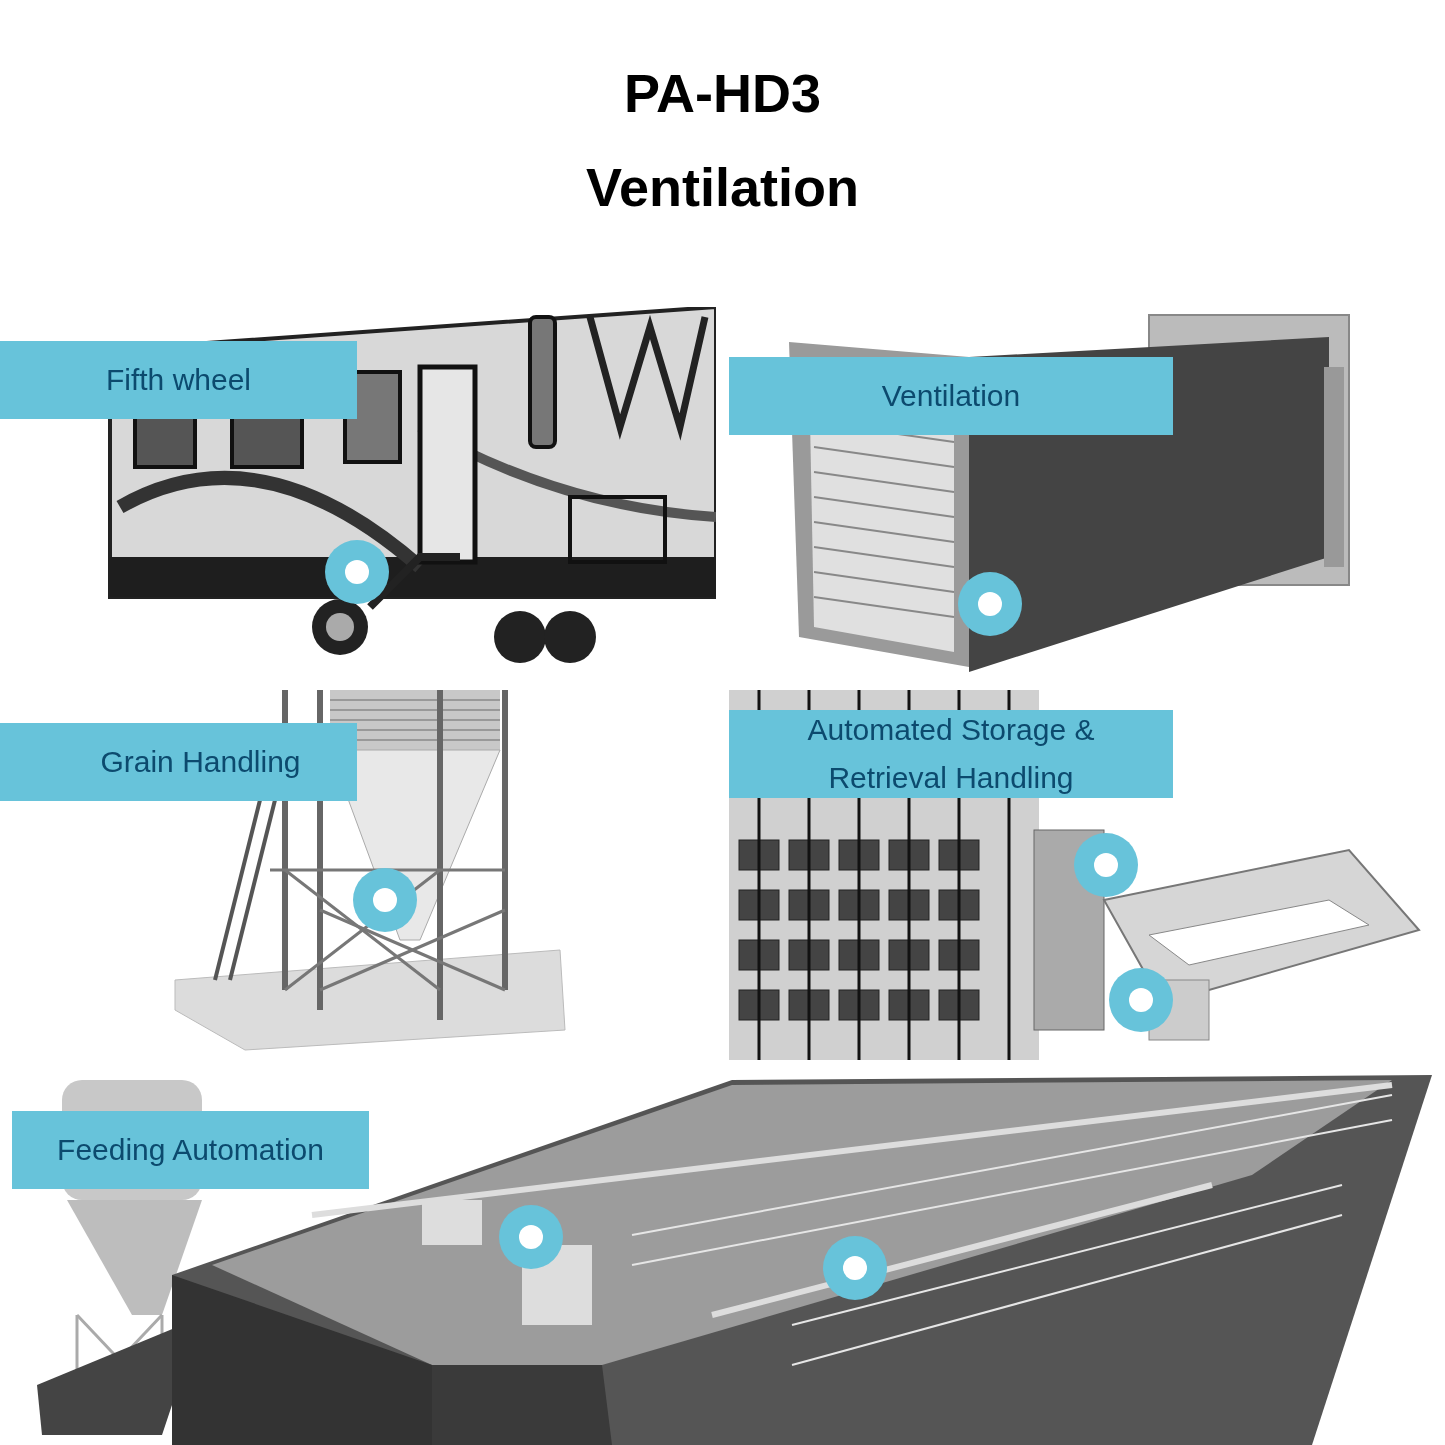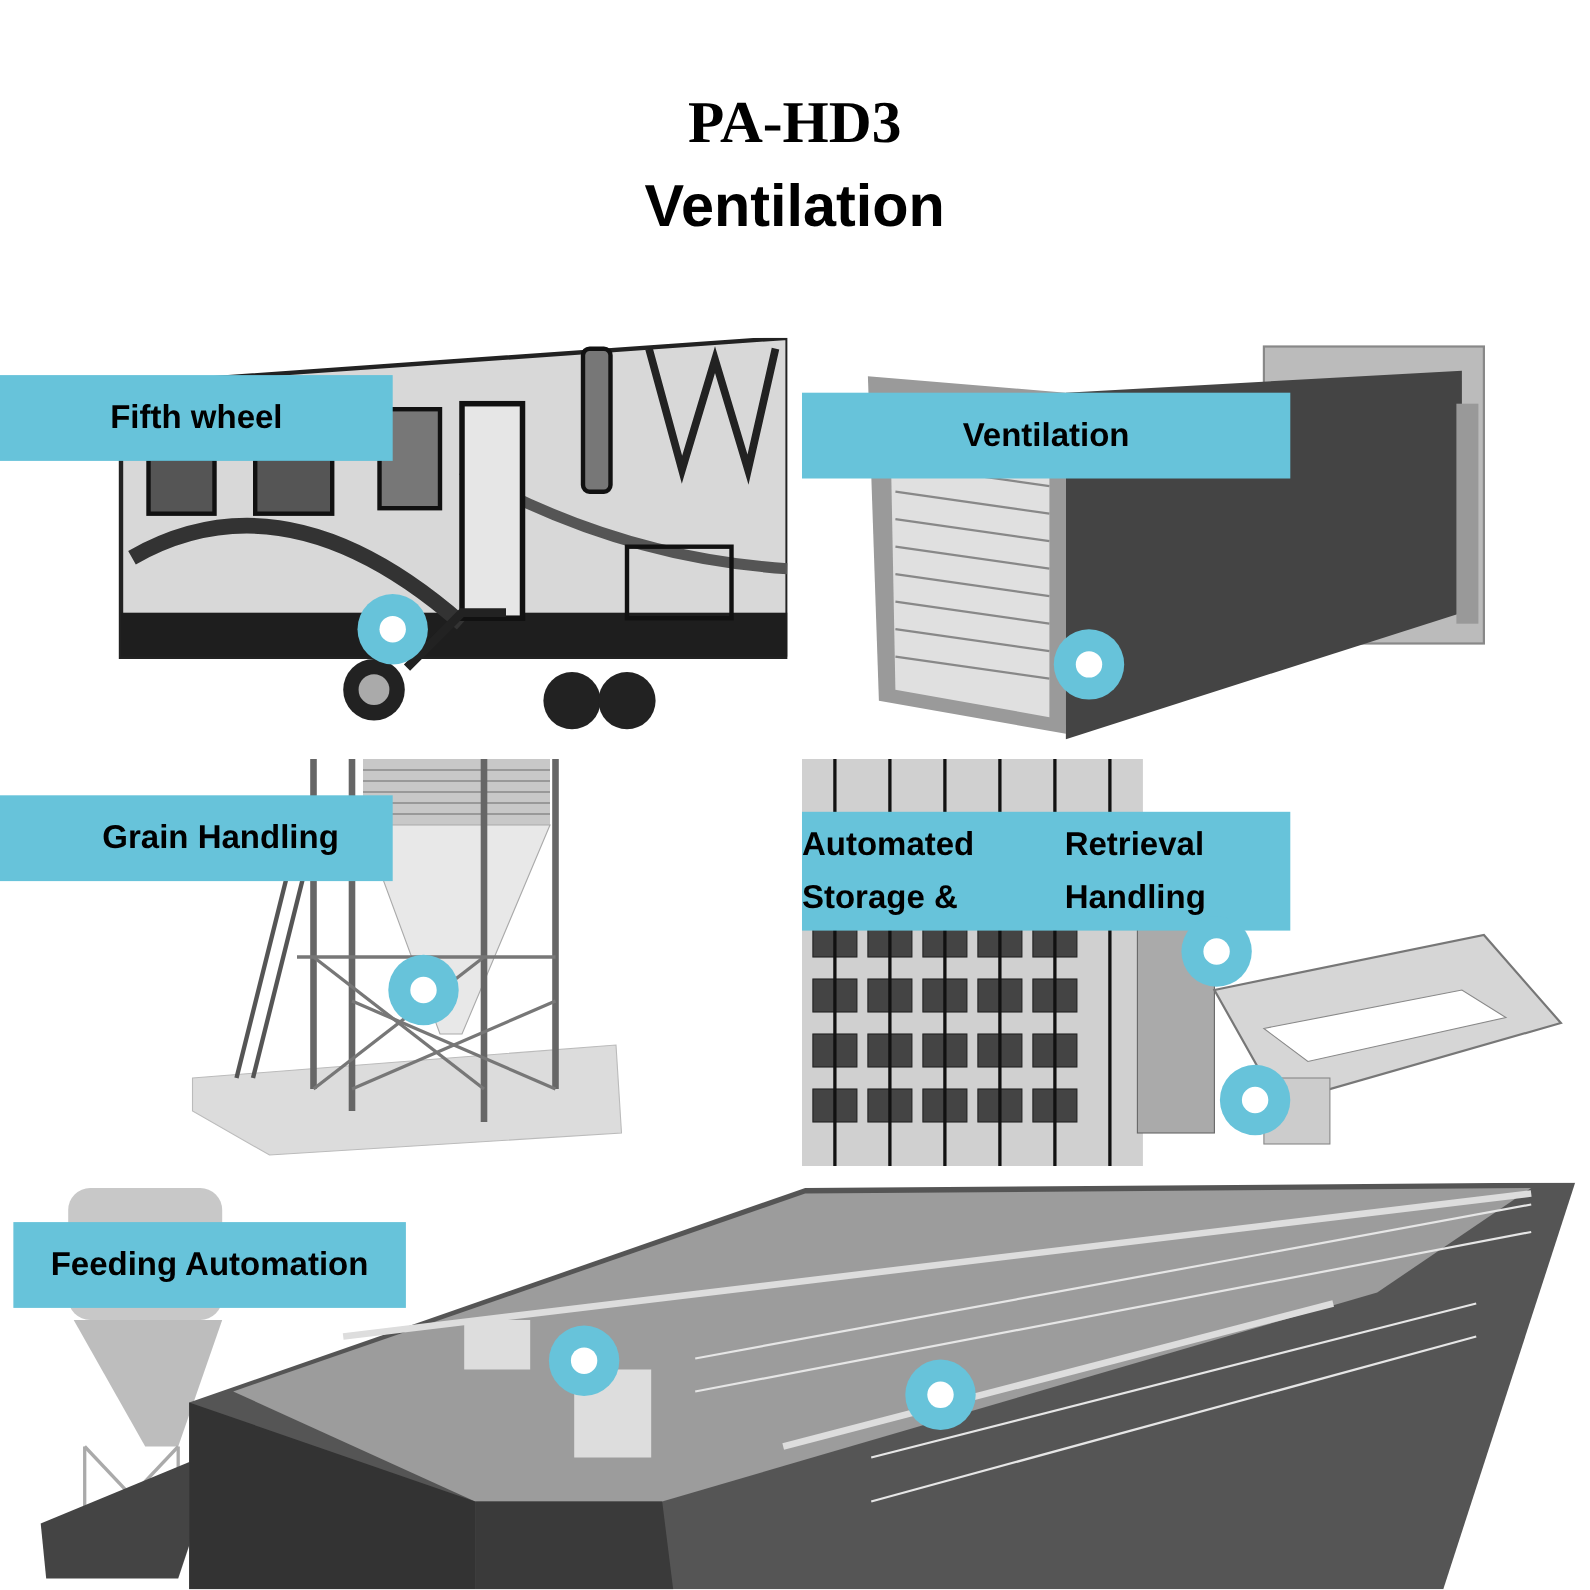--- a/index.html
+++ b/index.html
@@ -1,21 +1,21 @@
 <!DOCTYPE html>
 <html><head>
 <meta charset="utf-8">
 <style>
   * { box-sizing: border-box; margin: 0; padding: 0; }
   body { width: 1445px; height: 1445px; background: #ffffff; font-family: "Liberation Sans", sans-serif; position: relative; overflow: hidden; }
   .title { position: absolute; left: 0; width: 1445px; text-align: center; font-weight: bold; color: #000; font-size: 54px; line-height: 1; }
-  .t1 { top: 84px; font-family: Liberation Serif, serif; }
+  .t1 { top: 66px; }
   .t2 { top: 160px; }
   .panel { position: absolute; overflow: hidden; background: #fff; }
-  .label { position: absolute; background: #67c3da; color: #000000; font-weight: bold; font-size: 30px; display: flex; align-items: center; justify-content: center; text-align: left; line-height: 1.6; z-index: 5; }
+  .label { position: absolute; background: #67c3da; color: #0c4a6e; font-weight: normal; font-size: 30px; display: flex; align-items: center; justify-content: center; text-align: center; line-height: 1.6; z-index: 5; }
   .marker { position: absolute; width: 64px; height: 64px; border-radius: 50%; background: #67c3da; z-index: 6; }
   .marker::after { content: ""; position: absolute; left: 20px; top: 20px; width: 24px; height: 24px; border-radius: 50%; background: #fff; }
   svg { position: absolute; left: 0; top: 0; }
 </style>
 </head>
 <body>
 
 <div class="title t1">PA-HD3</div>
 <div class="title t2">Ventilation</div>
 
@@ -132,21 +132,21 @@
         <line x1="130" y1="0" x2="130" y2="370"></line>
       <line x1="180" y1="0" x2="180" y2="370"></line>
         <line x1="230" y1="0" x2="230" y2="370"></line>
         <line x1="280" y1="0" x2="280" y2="370"></line>
     </g>
     <rect x="305" y="140" width="70" height="200" fill="#aaa" stroke="#666"></rect>
     <polygon points="375,210 620,160 690,240 480,300 420,290" fill="#d6d6d6" stroke="#777" stroke-width="2"></polygon>
     <polygon points="420,245 600,210 640,235 460,275" fill="#ffffff" stroke="#888"></polygon>
     <rect x="420" y="290" width="60" height="60" fill="#ccc" stroke="#888"></rect>
   </svg>
-  <div class="label" style="left:0;top:48px;width:444px;height:108px;flex-direction:row;line-height:1.6;">
+  <div class="label" style="left:0;top:20px;width:444px;height:88px;flex-direction:column;line-height:1.6;">
     <span>Automated Storage &amp;</span>
     <span>Retrieval Handling</span>
   </div>
   <div class="marker" style="left:345px;top:143px;"></div>
   <div class="marker" style="left:380px;top:278px;"></div>
 </div>
 
 <div class="panel" style="left:12px;top:1075px;width:1445px;height:370px;padding-left:26px;">
   <svg width="1445" height="370">
     <rect x="0" y="0" width="1445" height="370" fill="#ffffff"></rect>

